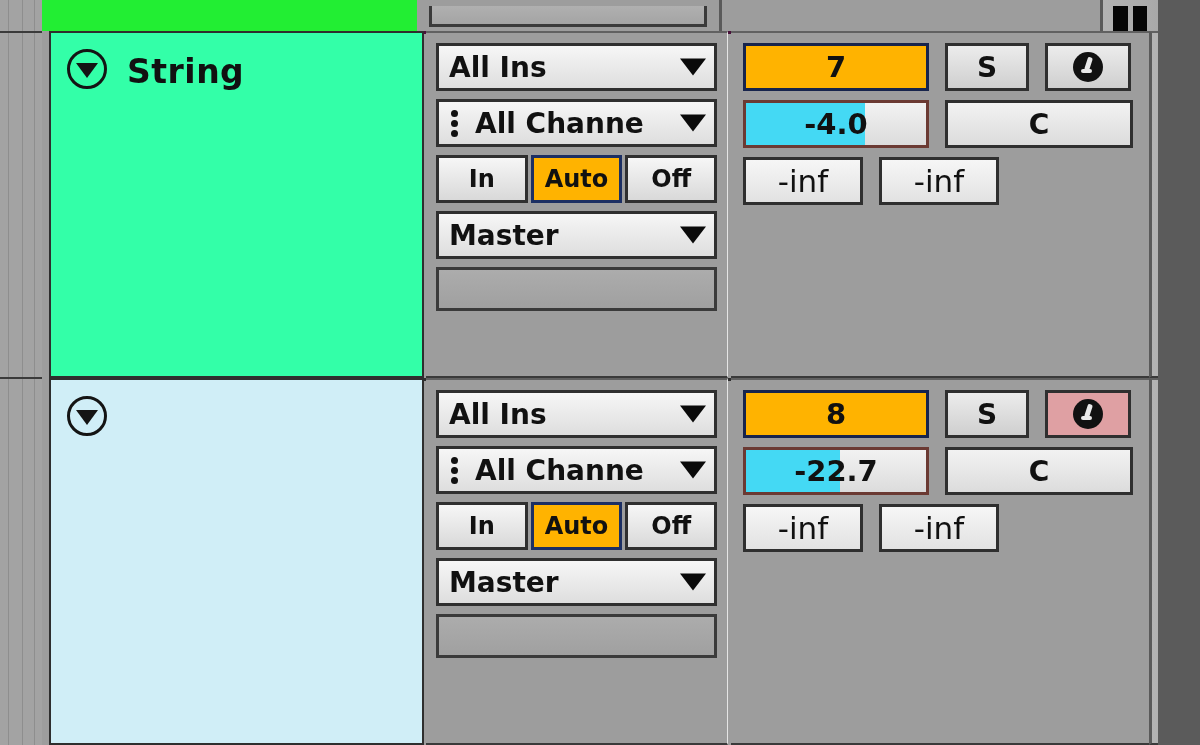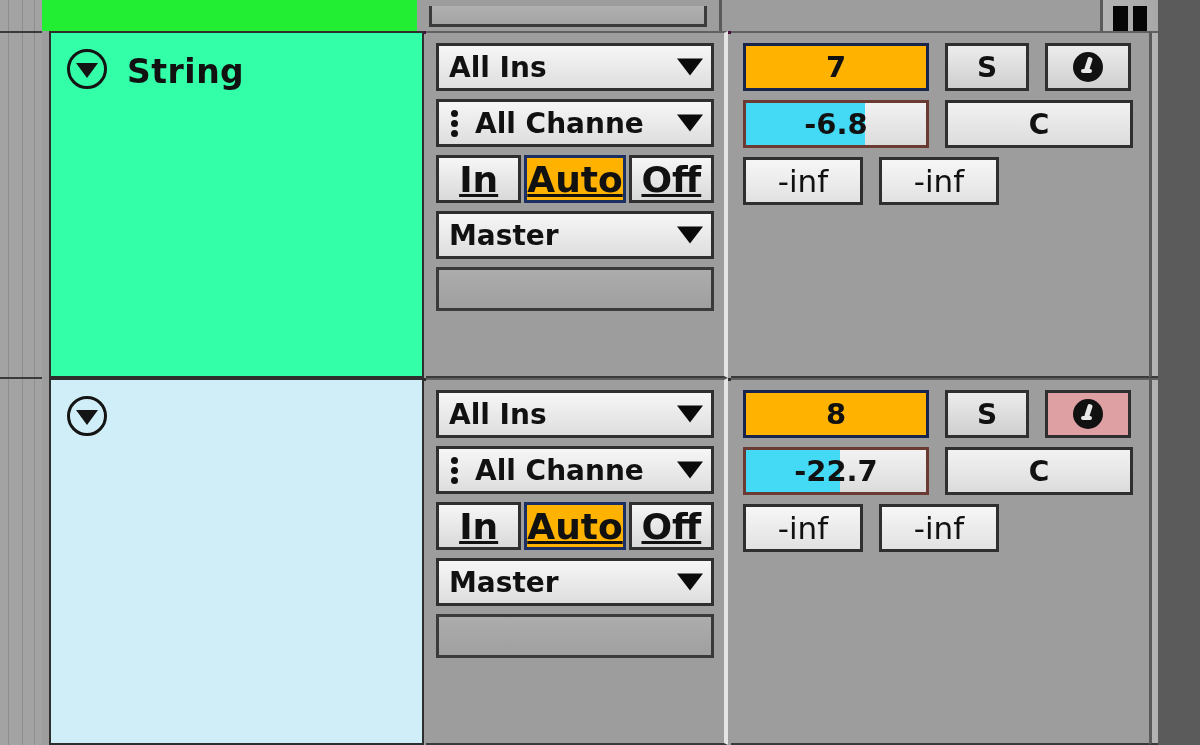--- a/index.html
+++ b/index.html
@@ -50,21 +50,21 @@
 
   
   .iopanel {
     position: absolute; left: 377px; top: 0;
     width: 302px;
     background: #9d9d9d;
     border-top: 2px solid #616161;
     border-bottom: 2px solid #3a3a3a;
     padding: 10px 10px 0 10px;
   }
-  .iopanel.sep-right { border-right: 4px solid #e5e5e5; }
+  .iopanel.sep-right { border-right: 1px solid #e5e5e5; }
 
   .ctl {
     height: 48px; margin-bottom: 8px;
     border: 3px solid #2f2f2f;
     background: linear-gradient(#f6f6f6, #dedede);
     display: flex; align-items: center;
     position: relative;
     font-size: 28px; font-weight: bold; color: #111;
   }
   .ctl .lbl { padding-left: 10px; white-space: nowrap; overflow: hidden; }
@@ -79,21 +79,21 @@
     width: 18px; margin-left: 6px; margin-right: 2px;
     display: flex; flex-direction: column; justify-content: center; align-items: center; gap: 3px;
   }
   .dots i { display: block; width: 7px; height: 7px; border-radius: 50%; background: #111; }
 
   .seg-row { display: flex; gap: 3px; height: 48px; margin-bottom: 8px; }
   .seg {
     flex: 1; border: 3px solid #2f2f2f;
     background: linear-gradient(#f6f6f6, #d9d9d9);
     display: flex; align-items: center; justify-content: center;
-    font-size: 36px; font-weight: bold; color: #111; text-decoration: underline;
+    font-size: 24px; font-weight: bold; color: #111;
   }
   .seg.active {
     background: #ffb300;
     border-color: #1c2f63;
     color: #111;
   }
   .emptybox {
     height: 44px; margin-bottom: 6px;
     border: 3px solid #3a3a3a;
     background: linear-gradient(#acacac, #a0a0a0);
@@ -266,21 +266,21 @@
       <div class="mixrow">
         <div class="numfield">7</div>
         <div class="solobtn">S</div>
         <div class="armbtn" id="arm-0">
             <span class="arm-glyph"></span>
           </div>
       </div>
       <div class="mixrow">
         <div class="volfield">
           <span class="fill" id="vol-fill-0" style="width: 66%;"></span>
-          <span class="vtxt">-6.8</span>
+          <span class="vtxt">-4.0</span>
         </div>
         <div class="panfield">C</div>
       </div>
       <div class="mixrow">
         <div class="infbtn">-inf</div>
         <div class="infbtn">-inf</div>
       </div>
     </div>
 
     <div class="meterpanel" style="height:347px;">

